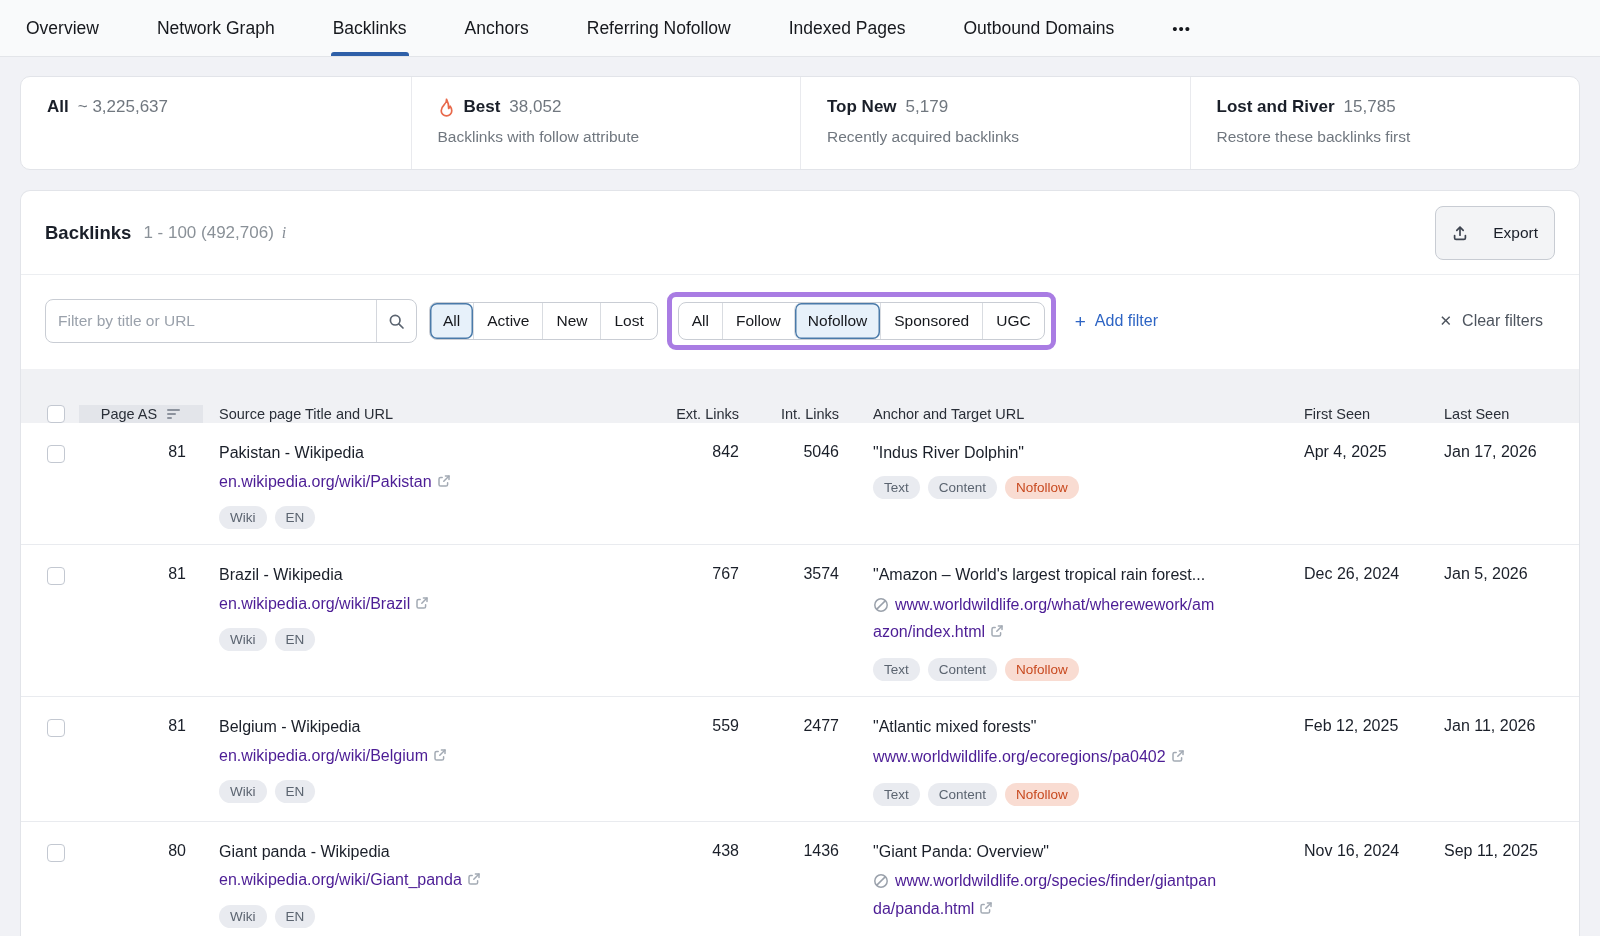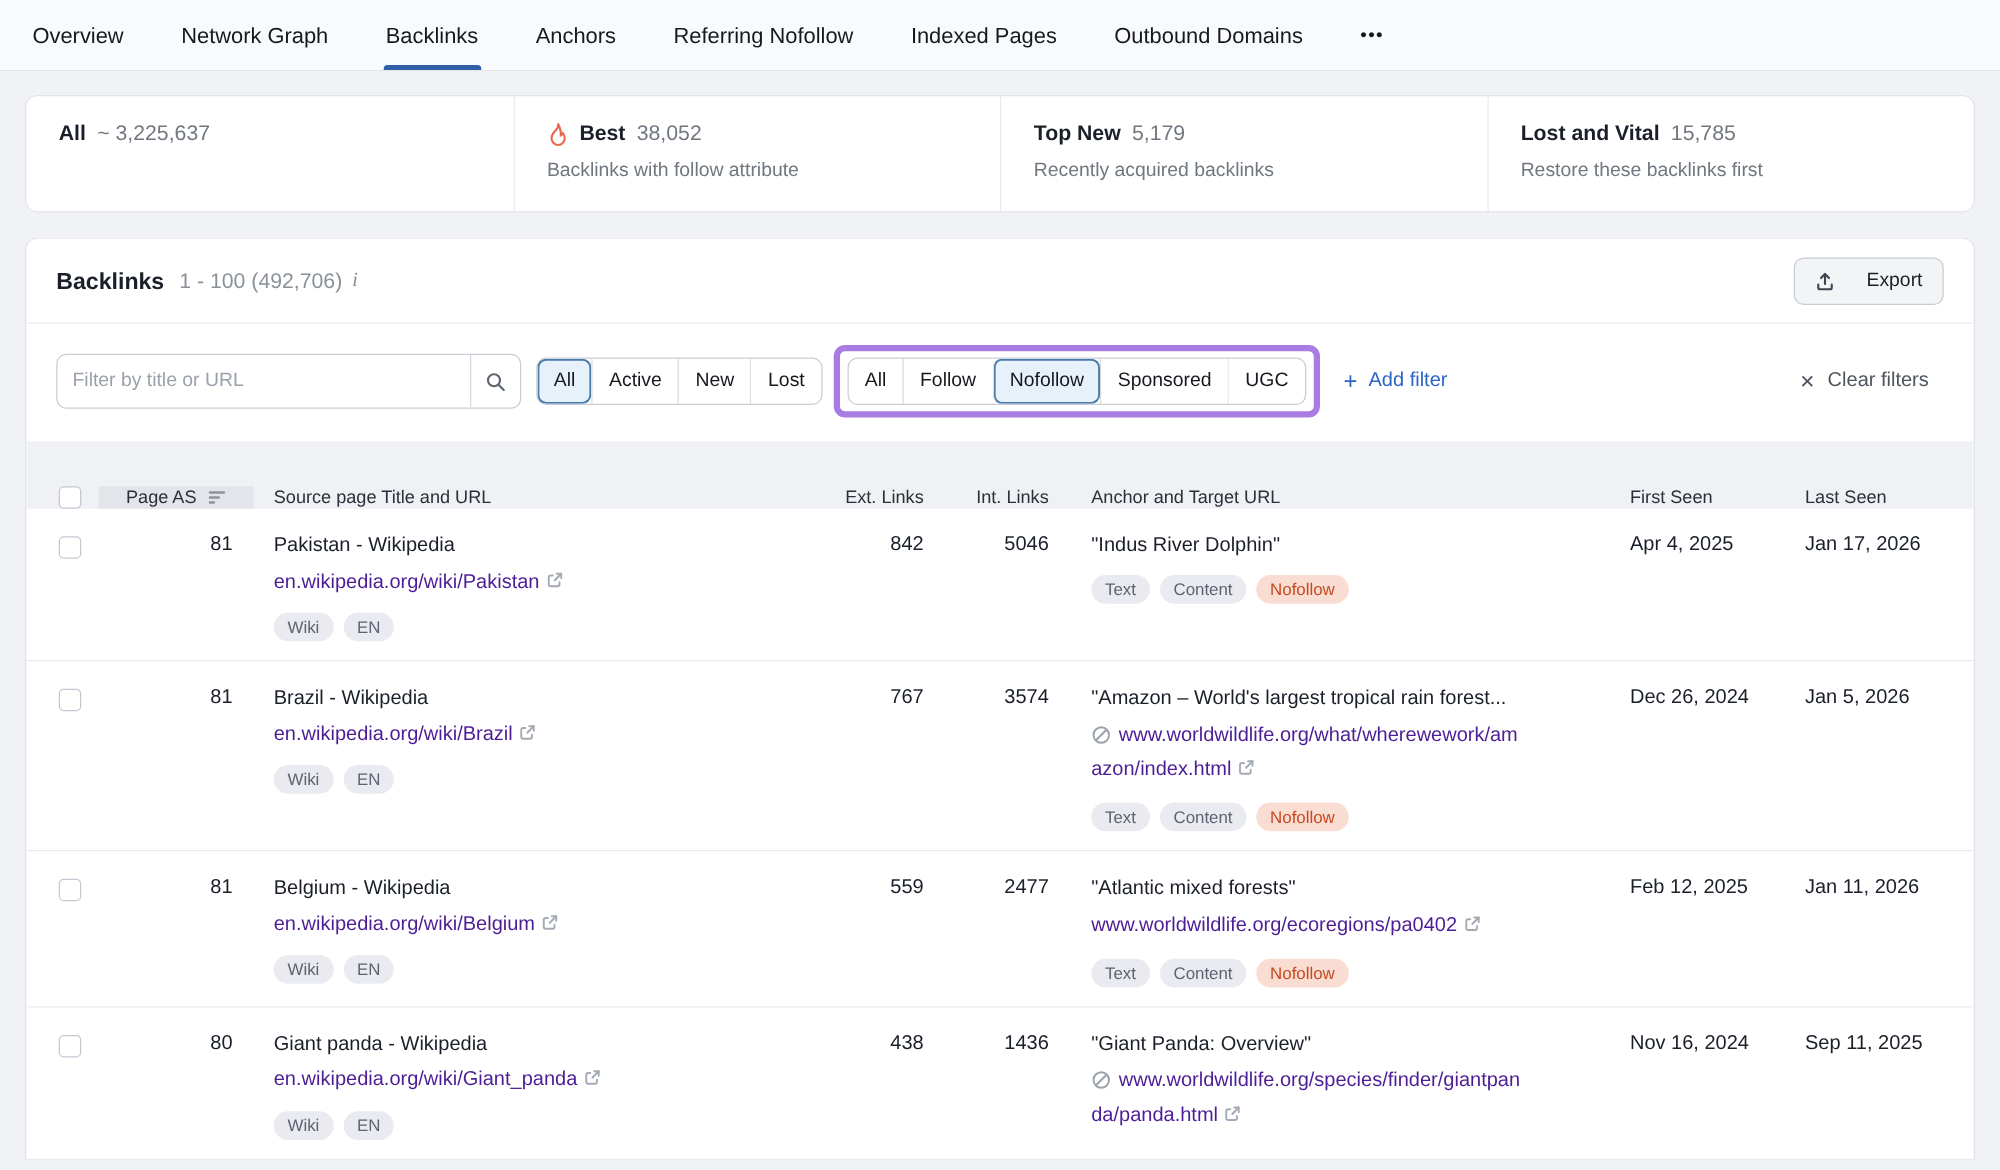--- a/index.html
+++ b/index.html
@@ -7,21 +7,21 @@
   body {
     font-family: "Liberation Sans", sans-serif;
     background:#f1f2f6; color:#1a1f29;
     -webkit-font-smoothing:antialiased;
   }
   .screen { width:1600px; height:936px; overflow:hidden; position:relative; }
 
   
   .topnav {
     height:57px; background:#f9fafb; border-bottom:1px solid #e3e5e9;
-    display:flex; align-items:stretch; padding:0 26px; gap:46px;
+    display:flex; align-items:stretch; padding:0 26px; gap:58px;
   }
   .tab {
     display:flex; align-items:center; font-size:17.5px; font-weight:500;
     color:#16181d; position:relative; cursor:pointer; white-space:nowrap;
   }
   .tab.active::after {
     content:""; position:absolute; left:-2px; right:-2px; bottom:0;
     height:4px; border-radius:3px 3px 0 0; background:#2e5fa8;
   }
   .tab-more { font-size:15px; letter-spacing:1px; color:#16181d; }
@@ -46,21 +46,21 @@
     border-bottom:none; border-radius:10px 10px 0 0; min-height:726px;
   }
   .panel-head { display:flex; align-items:center; padding:15px 24px 14px; }
   .panel-title { font-size:18.5px; font-weight:700; }
   .panel-range { margin-left:12px; font-size:17px; color:#8a9198; }
   .info-i { margin-left:8px; font-family:"Liberation Serif", serif; font-style:italic;
             font-size:16px; color:#868d96; }
   .export-btn {
     margin-left:auto; display:flex; align-items:center; gap:25px;
     background:#f3f4f6; border:1px solid #c8ccd3; border-radius:8px;
-    height:38px; padding:0 16px; font-size:15.5px; color:#1a1f29; cursor:pointer;
+    height:54px; padding:0 16px; font-size:15.5px; color:#1a1f29; cursor:pointer;
     font-family:inherit;
   }
   .export-btn svg { stroke:#3e4450; }
 
   
   .filter-row {
     display:flex; align-items:center; padding:17px 24px 19px;
     border-top:1px solid #eceef1;
   }
   .search-box {
@@ -188,21 +188,21 @@
     </div>
     <div class="card">
       <div class="card-head">
         <span class="card-title">Top New</span>
         <span class="card-value">5,179</span>
       </div>
       <div class="card-sub">Recently acquired backlinks</div>
     </div>
     <div class="card">
       <div class="card-head">
-        <span class="card-title">Lost and Vital</span>
+        <span class="card-title">Lost and River</span>
         <span class="card-value">15,785</span>
       </div>
       <div class="card-sub">Restore these backlinks first</div>
     </div>
   </section>
 
   <section class="panel">
 
     <div class="panel-head">
       <span class="panel-title">Backlinks</span>

